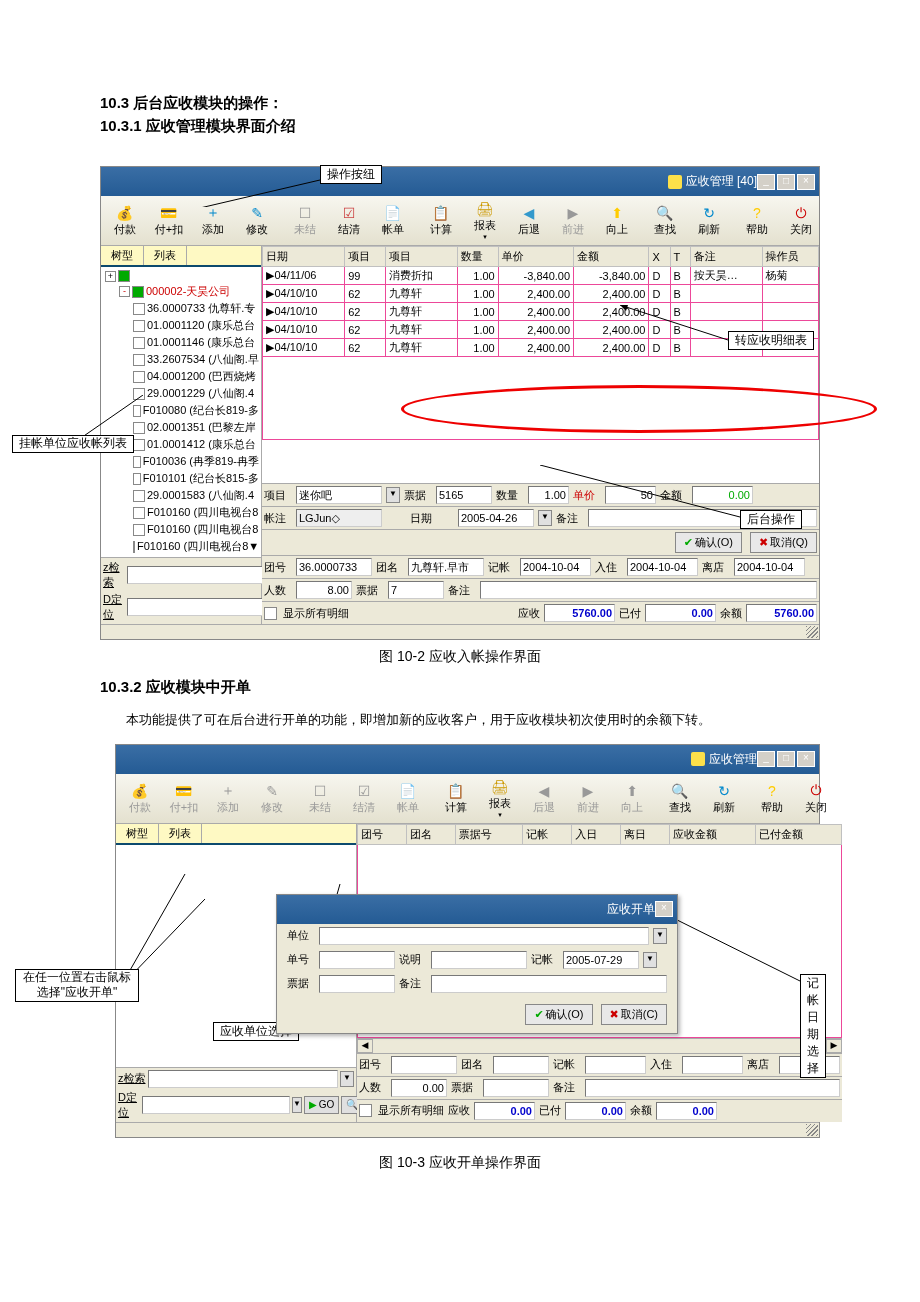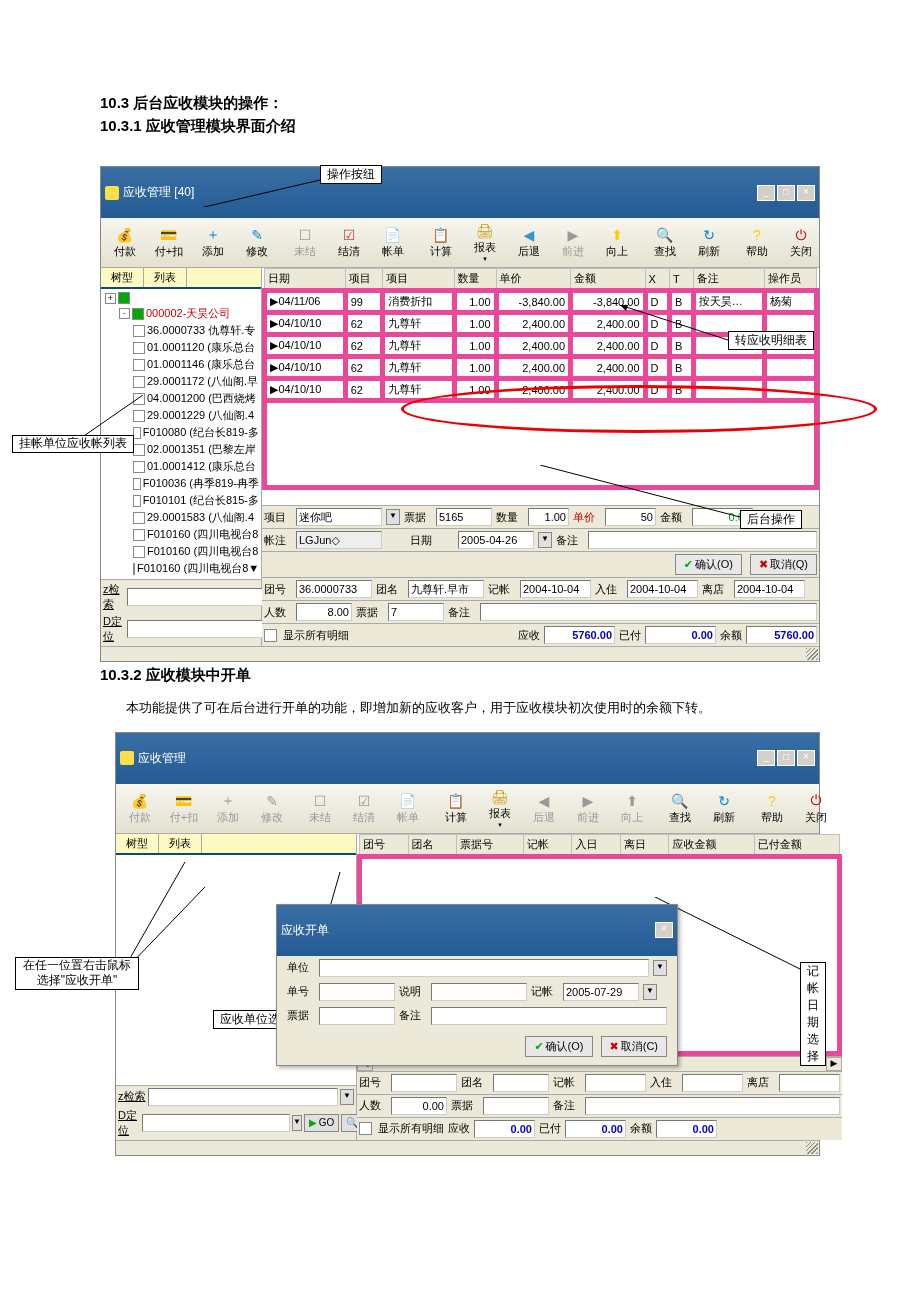--- a/index.html
+++ b/index.html
@@ -1,21 +1,21 @@
 <!DOCTYPE html>
 <html><head>
 <meta charset="utf-8">
 <style>
 body{margin:0;background:#fff;font-family:"SimSun","Microsoft YaHei",sans-serif;font-size:13px;color:#000}
 .page{width:920px;margin:0 auto;padding:90px 100px 50px 100px;box-sizing:border-box;position:relative}
 .heading{font-weight:bold;font-size:15px;margin:4px 0}
 .indent{text-indent:2em;line-height:1.6}
 .caption{text-align:center;font-size:14px;margin:8px 0 12px 0}
 .app-window{border:1px solid #888;background:#ece9d8;font-size:11px;color:#000;position:relative}
-.titlebar{background:linear-gradient(#3a6ea5,#245b94);color:#fff;display:flex;align-items:center;justify-content:space-between;padding:17px 4px;font-size:12px}
+.titlebar{background:linear-gradient(#3a6ea5,#245b94);color:#fff;display:flex;align-items:center;justify-content:flex-end;padding:6px 4px;font-size:12px}
 .title-icon{width:14px;height:14px;background:#fce04a;border-radius:2px;margin-right:4px}
 .sysbtns{display:flex;gap:2px}
 .sysbtn{width:16px;height:14px;background:#d4d0c8;border:1px solid #fff;font-size:10px;text-align:center;line-height:12px;cursor:default}
 .toolbar{background:linear-gradient(#f7f6ef,#e4e1cf);border-bottom:1px solid #aaa;display:flex;align-items:center;padding:2px;gap:0}
 .tbtn{display:flex;flex-direction:column;align-items:center;padding:2px 6px;font-size:11px;color:#000;cursor:default;min-width:32px}
 .tbtn.disabled{color:#999}
 .ticon{width:18px;height:18px;display:flex;align-items:center;justify-content:center;font-size:14px}
 .tsep{width:1px;height:28px;background:#c0c0c0;margin:0 2px}
 .split{display:flex}
 .left-panel{width:160px;border-right:1px solid #aaa;background:#fff;display:flex;flex-direction:column}
@@ -29,21 +29,21 @@
 .tbox{width:10px;height:10px;border:1px solid #888;display:inline-block}
 .tnode .expander{width:9px;height:9px;border:1px solid #888;font-size:9px;line-height:8px;text-align:center;background:#fff}
 .bottom-panel{background:#ece9d8;border-top:1px solid #aaa;padding:2px;display:flex;flex-direction:column;gap:2px}
 .brow{display:flex;align-items:center;gap:2px}
 .ulabel{font-size:11px;min-width:22px}
 .inpt{border:1px inset #ccc;background:#fff;height:16px;padding:0 2px;font-size:11px}
 .btn-go{border:1px solid #888;background:#e0e0e0;padding:0 4px;height:16px;font-size:10px;display:flex;align-items:center;gap:2px}
 .right-panel{flex:1;display:flex;flex-direction:column}
 .grid{border-collapse:collapse;width:100%;font-size:11px;background:#fff}
 .grid th{background:#ece9d8;border:1px solid #c0c0c0;padding:2px 3px;font-weight:normal;text-align:left;height:14px;white-space:nowrap}
-.grid td{border:5px solid #ec4899;padding:1px 3px;height:14px;white-space:nowrap}
+.grid td{border:1px solid #ec4899;padding:1px 3px;height:14px;white-space:nowrap}
 .grid td.r{text-align:right}
 .gridwrap{flex:1;overflow:hidden;background:#fff}
 .formrow{background:#ece9d8;border-top:1px solid #aaa;padding:2px;display:flex;align-items:center;gap:4px;font-size:11px}
 .flab{min-width:28px}
 .okbtn{border:1px solid #888;background:#e8e8e8;padding:2px 8px;display:flex;align-items:center;gap:2px;font-size:11px}
 .check{color:#0a0}
 .cross{color:#c00}
 .statusbar{background:#ece9d8;border-top:1px solid #aaa;padding:1px;display:flex;justify-content:flex-end}
 .sizer{width:12px;height:12px;background:repeating-linear-gradient(135deg,#888 0 1px,transparent 1px 3px)}
 .red-oval{position:absolute;border:3px solid #e00;border-radius:50%/50%;pointer-events:none;z-index:5}
@@ -175,21 +175,21 @@
 <div class="tnode l3">
               <span class="tbox"></span>
               <span>01.0001120 (康乐总台</span>
             </div>
 <div class="tnode l3">
               <span class="tbox"></span>
               <span>01.0001146 (康乐总台</span>
             </div>
 <div class="tnode l3">
               <span class="tbox"></span>
-              <span>29.0001172 (八仙阁.早</span>
+              <span>33.2607534 (八仙阁.早</span>
             </div>
 <div class="tnode l3">
               <span class="tbox"></span>
               <span>04.0001200 (巴西烧烤</span>
             </div>
 <div class="tnode l3">
               <span class="tbox"></span>
               <span>29.0001229 (八仙阁.4</span>
             </div>
 <div class="tnode l3">
@@ -410,20 +410,21 @@
     </svg>
 <div class="annot" style="left:12px;top:435px;text-align:center;line-height:1.3">挂帐单位应收帐列表</div>
 <svg class="leader" style="left:78px;top:395px" width="80" height="50">
       <line x1="0" y1="45" x2="65" y2="0" stroke="#000"></line>
     </svg>
 <div class="annot" style="left:740px;top:510px">后台操作</div>
 <svg class="leader" style="left:540px;top:465px" width="210" height="60">
       <line x1="0" y1="0" x2="200" y2="52" stroke="#000"></line>
     </svg>
 
+<div class="caption">图 10-2 应收入帐操作界面</div>
 <div class="heading">10.3.2 应收模块中开单</div>
 <p class="indent">本功能提供了可在后台进行开单的功能，即增加新的应收客户，用于应收模块初次使用时的余额下转。</p>
 
 <div style="position:relative">
 <div class="annot" style="left:-85px;top:225px;width:110px;text-align:center;line-height:1.3">在任一位置右击鼠标选择"应收开单"</div>
 <svg class="leader" style="left:25px;top:130px" width="100" height="120">
         <line x1="60" y1="0" x2="0" y2="105" stroke="#000"></line>
         <line x1="80" y1="25" x2="0" y2="108" stroke="#000"></line>
       </svg>
 <div class="annot" style="left:700px;top:230px">记帐日期选择</div>
@@ -640,13 +641,14 @@
               </div>
 </div>
 </div>
 </div>
 <div class="statusbar">
           <div class="sizer"></div>
         </div>
 </div>
 </div>
 
+<div class="caption" style="margin-top:16px">图 10-3 应收开单操作界面</div>
 </div>
 
 </body></html>

